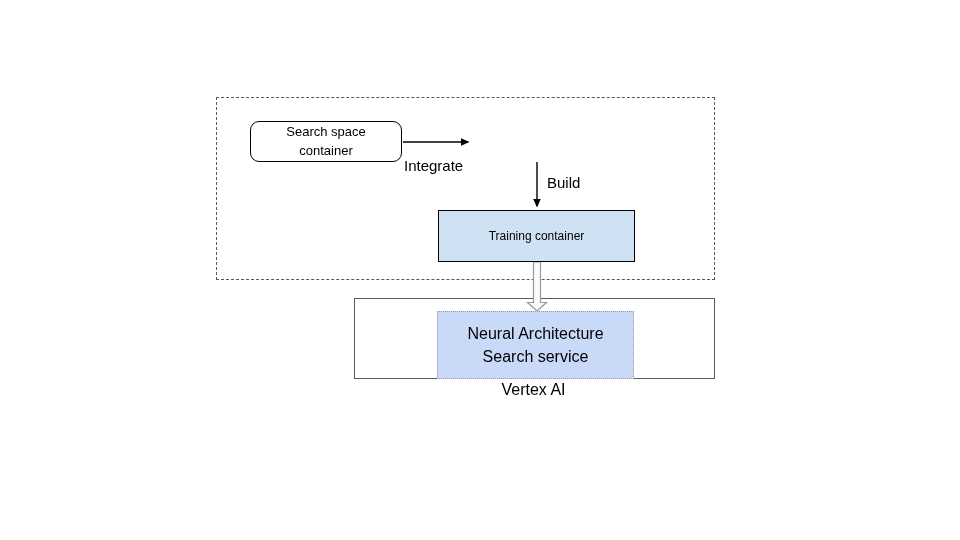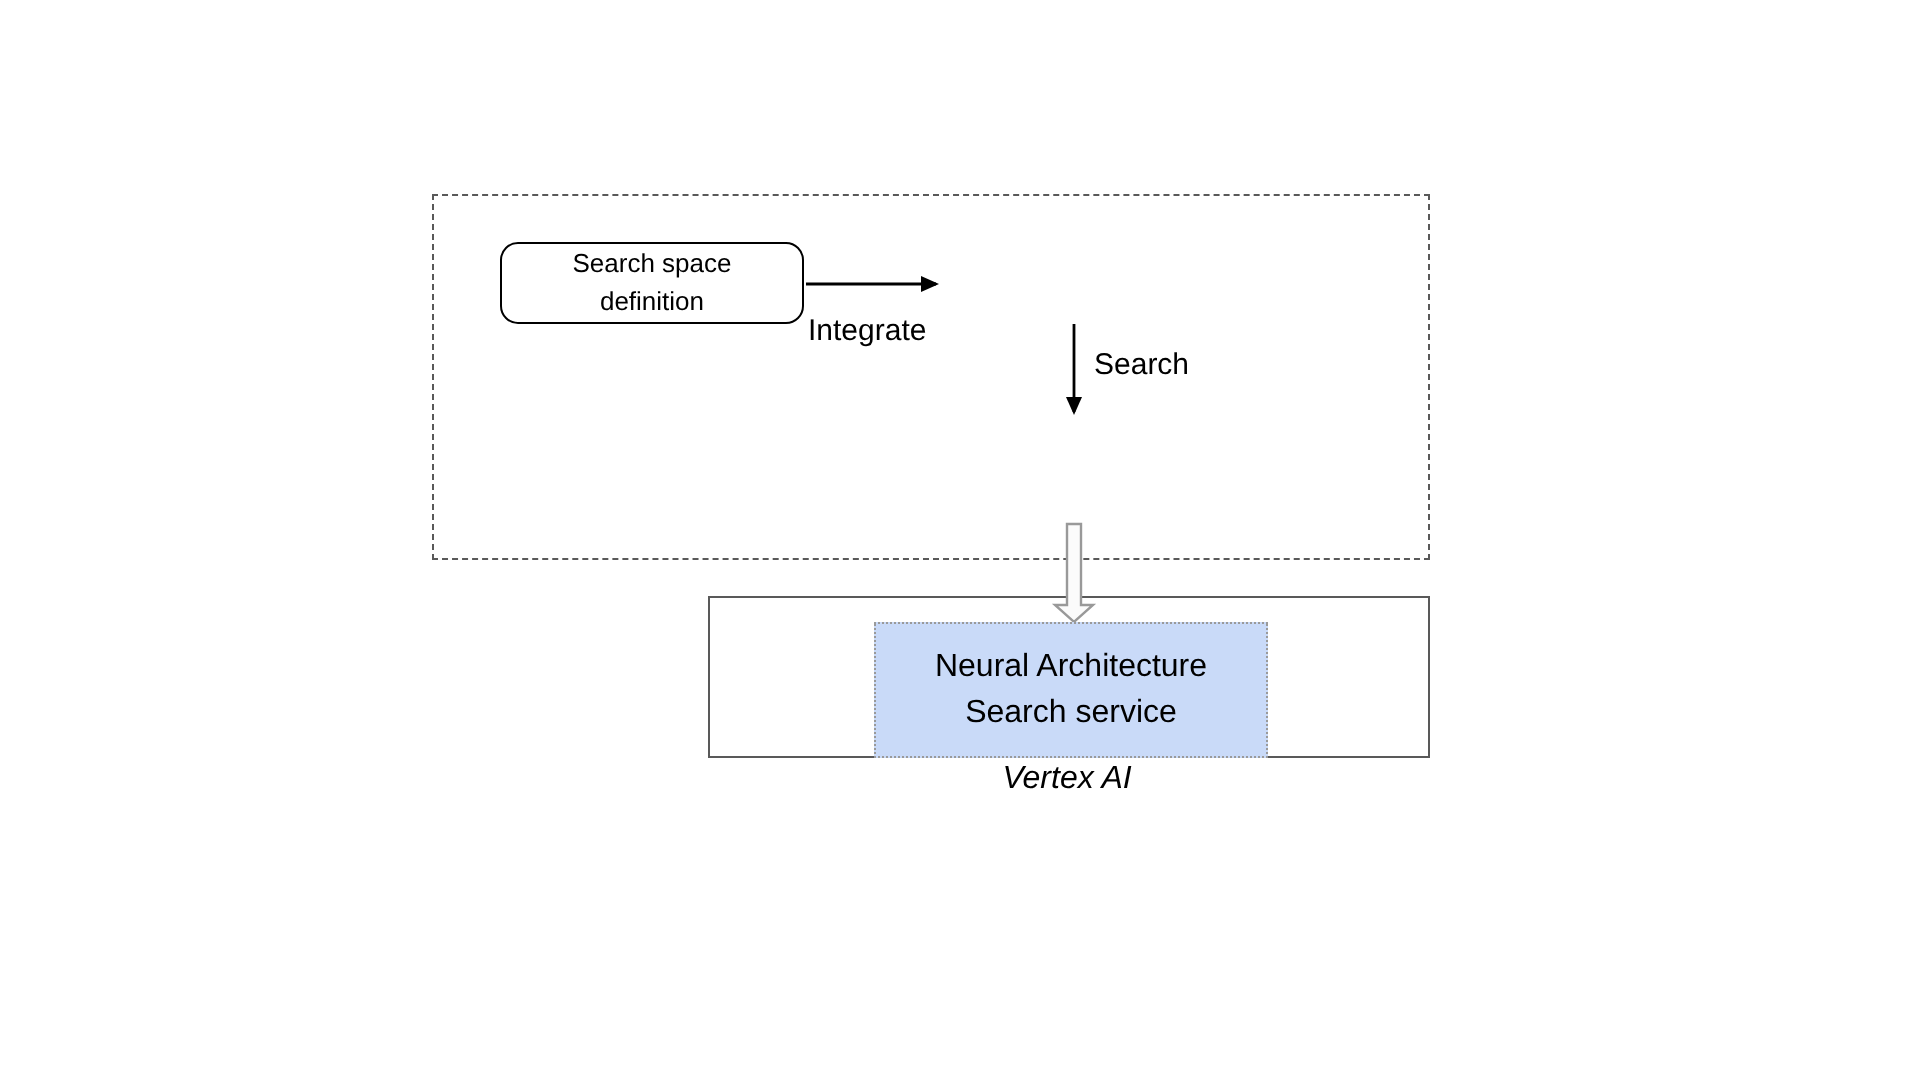--- a/index.html
+++ b/index.html
@@ -79,21 +79,20 @@
     white-space: nowrap;
   }
   .label-integrate { left: 404px; top: 157px; }
   .label-build { left: 547px; top: 174px; }
   .vertex-label {
     position: absolute;
     left: 354px; top: 381px;
     width: 359px;
     text-align: center;
     font-size: 16px;
-    font-style: italic;
   }
   
   .arrows {
     position: absolute;
     left: 0; top: 0;
     width: 960px; height: 540px;
     pointer-events: none;
   }
 </style>
 </head>
@@ -114,28 +113,31 @@
 
     <line x1="403" y1="142" x2="468" y2="142" stroke="#000000" stroke-width="1.4" marker-end="url(#arrowhead-black)"></line>
 
     <line x1="537" y1="162" x2="537" y2="206" stroke="#000000" stroke-width="1.4" marker-end="url(#arrowhead-black)"></line>
 
     <path d="M533.5,262 L533.5,302.5 L527.5,302.5 L537,311 L546.5,302.5 L540.5,302.5 L540.5,262 Z" fill="#fbfbfb" stroke="#999999" stroke-width="1.2" stroke-linejoin="miter"></path>
   </svg>
 
   <div class="node rounded-node node-search-space">
     <span>Search space</span>
-    <span>definition</span>
+    <span>container</span>
   </div>
 
 
+  <div class="node node-training-container">
+    <span>Training container</span>
+  </div>
 
   <div class="node node-nas">
     <span>Neural Architecture</span>
     <span>Search service</span>
   </div>
 
   <div class="edge-label label-integrate">Integrate</div>
-  <div class="edge-label label-build">Search</div>
+  <div class="edge-label label-build">Build</div>
 
   <div class="vertex-label">Vertex AI</div>
 
 </div>
 
 </body></html>

